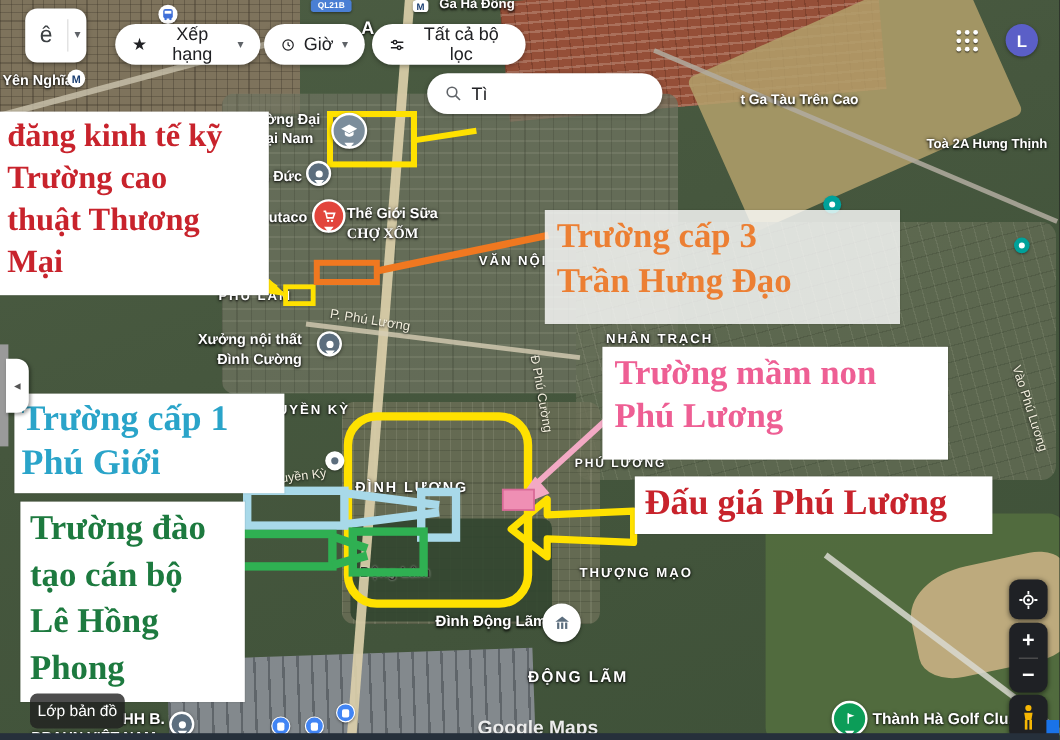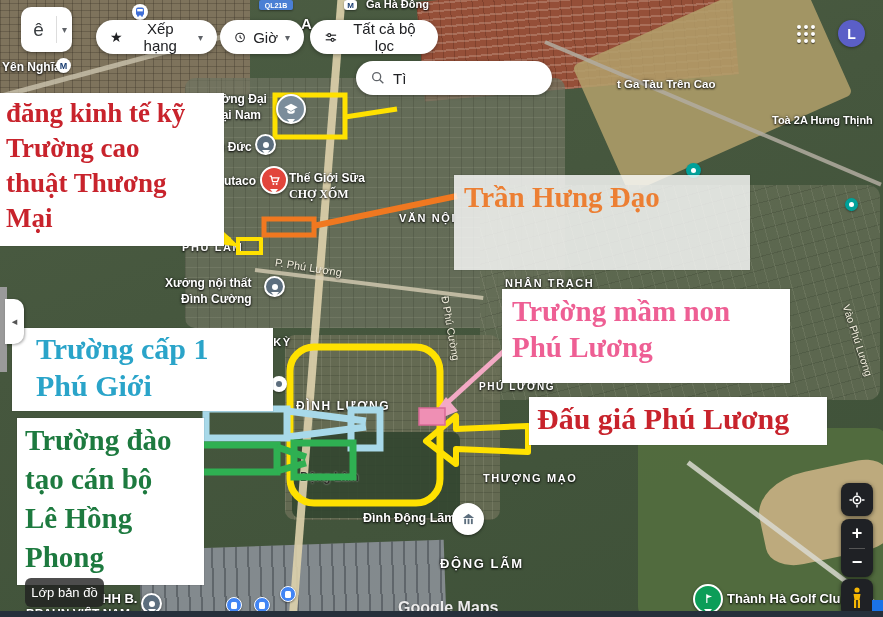--- a/index.html
+++ b/index.html
@@ -194,30 +194,31 @@
     <span>Tì</span>
   </div>
 
   <div class="ann" style="left: 0px; top: 93px; width: 212px; height: 147px; font-size: 27px; line-height: 35px; padding: 3px 6px; color: rgb(200, 35, 44);">
     <div>đăng kinh tế kỹ</div>
     <div>Trường cao</div>
     <div>thuật Thương</div>
     <div>Mại</div>
   </div>
   <div class="ann" style="left: 454px; top: 175px; width: 276px; height: 87px; font-size: 29px; line-height: 37px; padding: 4px 10px; background: rgba(255, 255, 255, 0.8); color: rgb(236, 127, 51);">
+    <div>Trường cấp 3</div>
     <div>Trần Hưng Đạo</div>
   </div>
   <div class="ann" style="left: 502px; top: 289px; width: 268px; height: 86px; font-size: 29px; line-height: 36px; padding: 4px 10px; color: rgb(238, 95, 148);">
     <div>Trường mầm non</div>
     <div>Phú Lương</div>
   </div>
   <div class="ann" style="left: 529px; top: 397px; width: 282px; height: 48px; font-size: 30px; line-height: 44px; padding: 0px 8px; color: rgb(200, 35, 44);">
     <div>Đấu giá Phú Lương</div>
   </div>
-  <div class="ann" style="left: 12px; top: 328px; width: 213px; height: 79px; font-size: 30px; line-height: 37px; padding: 2px 24px; color: rgb(42, 164, 201);">
+  <div class="ann" style="left: 12px; top: 328px; width: 213px; height: 79px; font-size: 30px; line-height: 37px; padding: 2px 6px; color: rgb(42, 164, 201);">
     <div>Trường cấp 1</div>
     <div>Phú Giới</div>
   </div>
   <div class="ann" style="left: 17px; top: 418px; width: 171px; height: 161px; font-size: 29px; line-height: 39px; padding: 3px 8px; color: rgb(29, 122, 63);">
     <div>Trường đào</div>
     <div>tạo cán bộ</div>
     <div>Lê Hồng</div>
     <div>Phong</div>
   </div>
 

